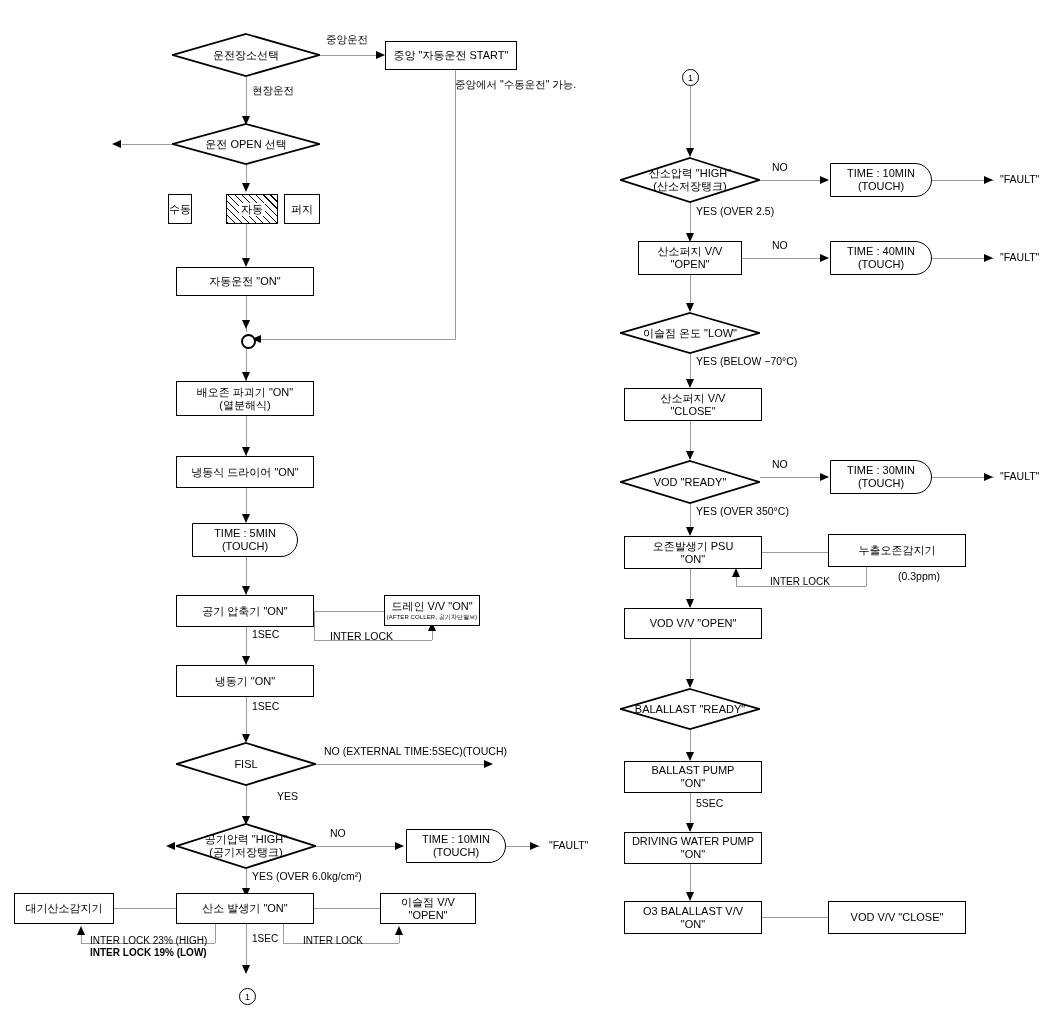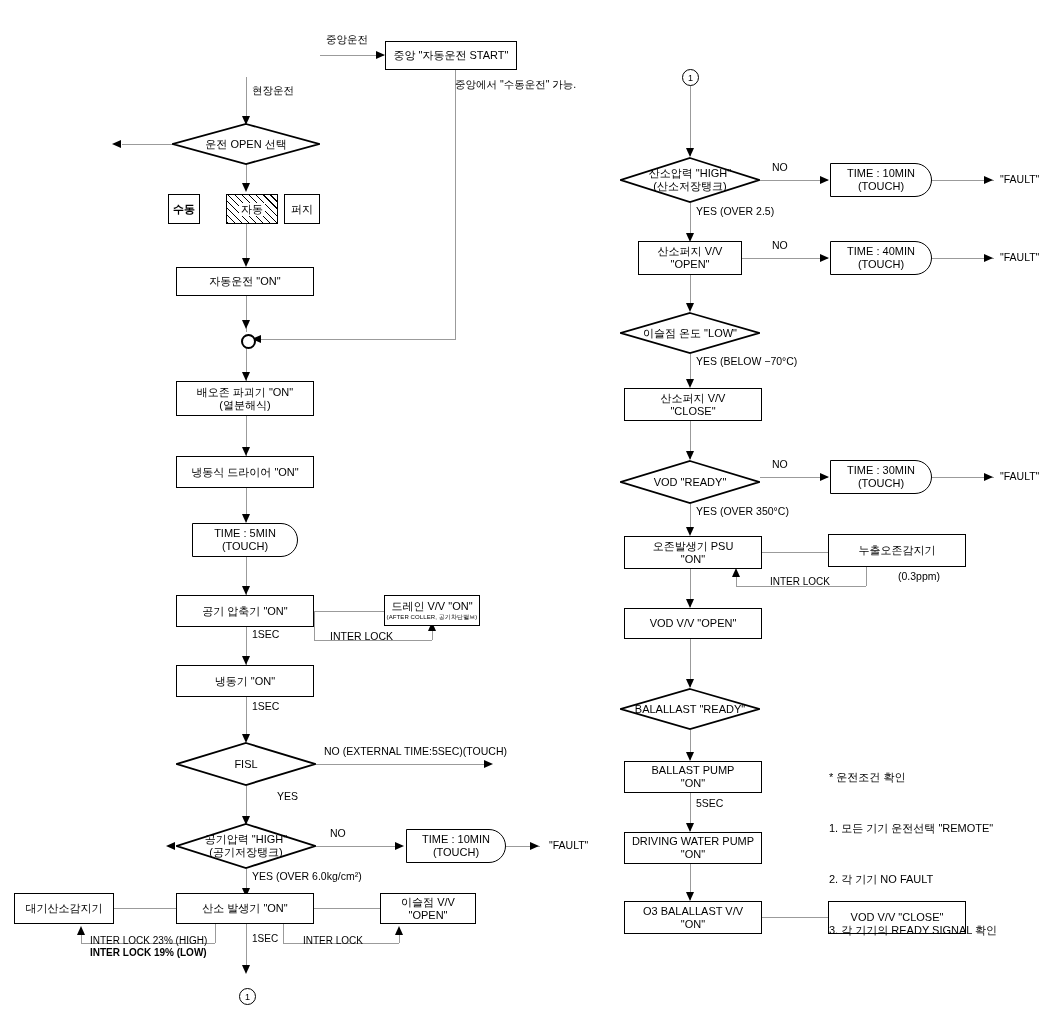--- a/index.html
+++ b/index.html
@@ -130,20 +130,28 @@
     white-space:pre;
     z-index:4;
   }
   .notetitle{font-size:11px;}
 </style>
 </head>
 <body>
 
 <div id="canvas">
 
+  <div class="diamond" style="left:172px;top:33px;width:148px;height:44px;">
+    <svg width="148" height="44">
+        <polygon points="74,1 147,22 74,43 1,22" fill="#fff" stroke="#000" stroke-width="1.8"></polygon>
+      </svg>
+    <div class="dtext">
+        <span>운전장소선택</span>
+      </div>
+  </div>
 
   <div class="ln lnh" style="left:320px;top:55px;width:64px;"></div>
   <div class="arr arr-r" style="left:376px;top:50.5px;"></div>
   <div class="lbl" style="left:326px;top:33px;">중앙운전</div>
 
   <div class="node box" style="left:385px;top:41px;width:132px;height:29px;">
     <span class="l1">중앙 "자동운전 START"</span>
   </div>
 
   <div class="lbl" style="left:455px;top:78px;">중앙에서 "수동운전" 가능.</div>
@@ -164,21 +172,21 @@
         <span>운전 OPEN 선택</span>
       </div>
   </div>
 
   <div class="ln lnh" style="left:122px;top:144px;width:52px;"></div>
   <div class="arr arr-l" style="left:112px;top:139.5px;"></div>
 
   <div class="ln lnv" style="left:246px;top:164px;height:22px;"></div>
   <div class="arr arr-d" style="left:242px;top:183px;"></div>
 
-  <div class="node modebox" style="left:168px;top:194px;width:32px;height:30px;font-weight:bold;">
+  <div class="node modebox" style="left:168px;top:194px;width:24px;height:30px;">
     <span class="l1">수동</span>
   </div>
   <div class="node modebox hatched" style="left:226px;top:194px;width:52px;height:30px;">
     <span class="l1">자동</span>
   </div>
   <div class="node modebox" style="left:284px;top:194px;width:36px;height:30px;">
     <span class="l1">퍼지</span>
   </div>
 
   <div class="ln lnv" style="left:246px;top:224px;height:39px;"></div>
@@ -493,20 +501,14 @@
     <span class="l1">O3 BALALLAST V/V</span>
     <span class="l2">"ON"</span>
   </div>
 
   <div class="ln lnh" style="left:762px;top:917px;width:66px;"></div>
 
   <div class="node box" style="left:828px;top:901px;width:138px;height:33px;">
     <span class="l1">VOD  V/V "CLOSE"</span>
   </div>
 
-  <div class="note" style="left:829px;top:735px;">
-    <div class="notetitle">* 운전조건 확인</div>
-    <div>1. 모든 기기 운전선택 "REMOTE"</div>
-    <div>2. 각 기기 NO FAULT</div>
-    <div>3. 각 기기의 READY SIGNAL 확인</div>
-  </div>
 
 </div>
 
 </body></html>

